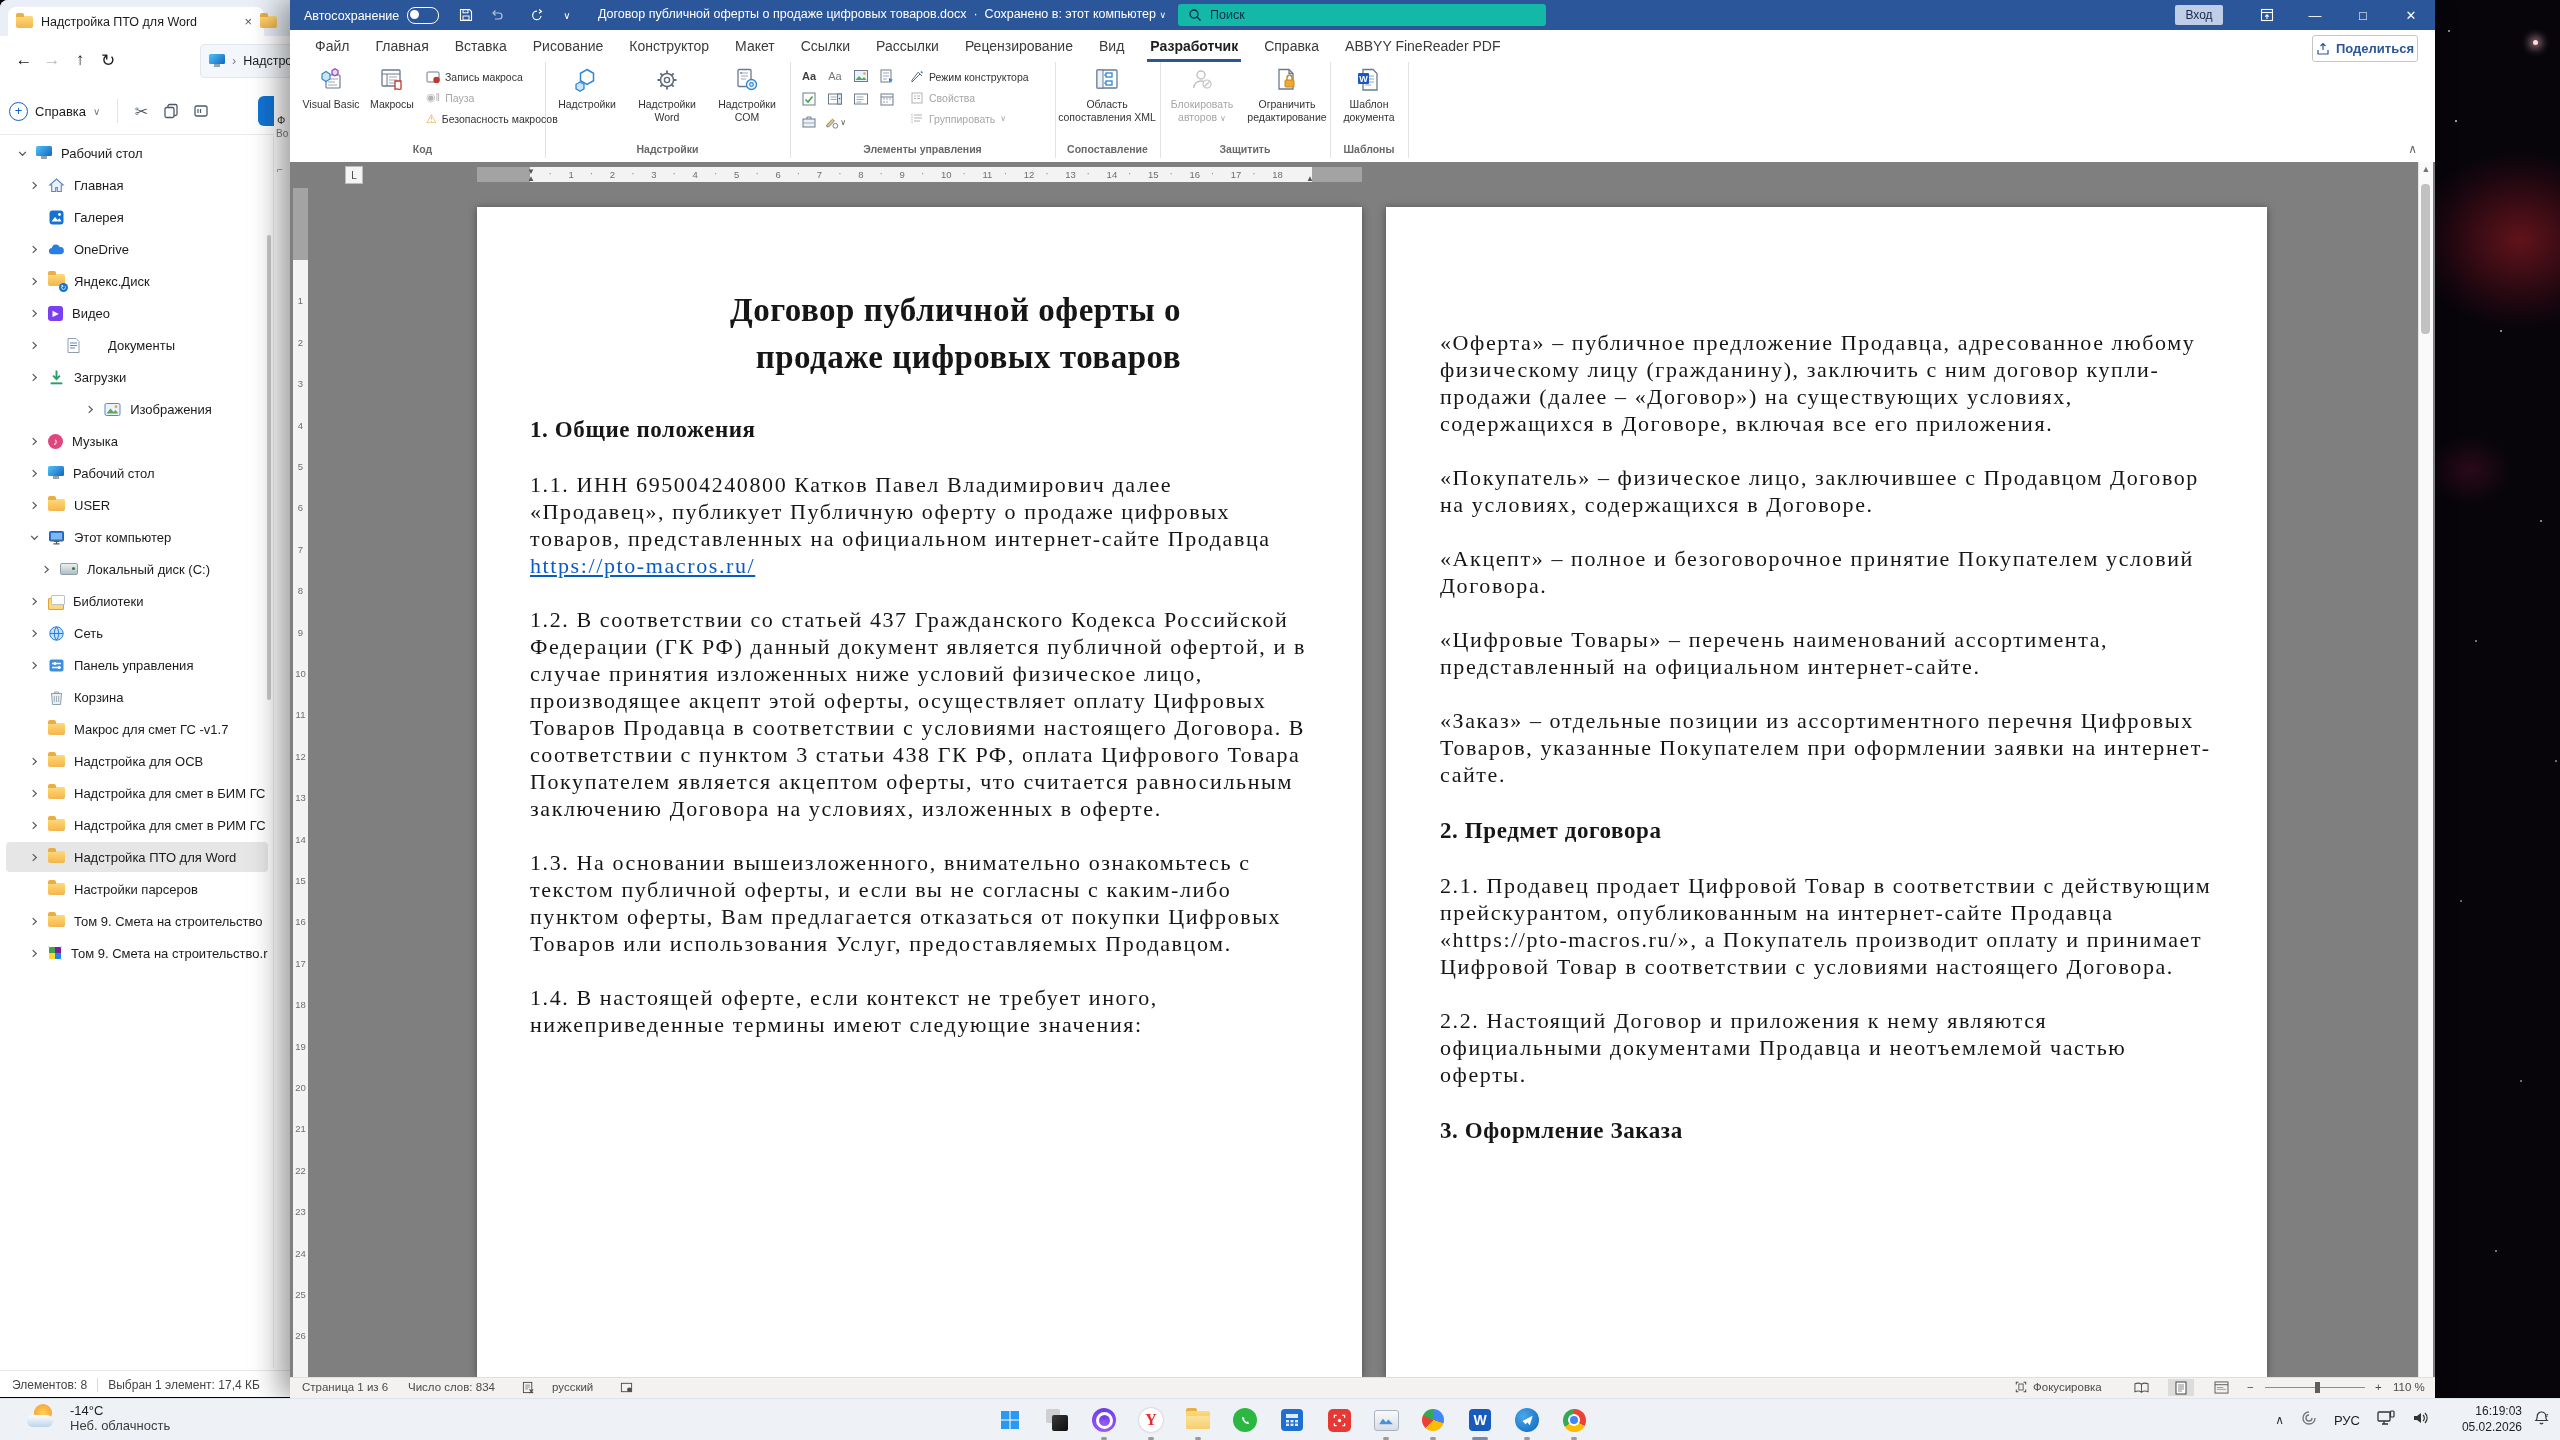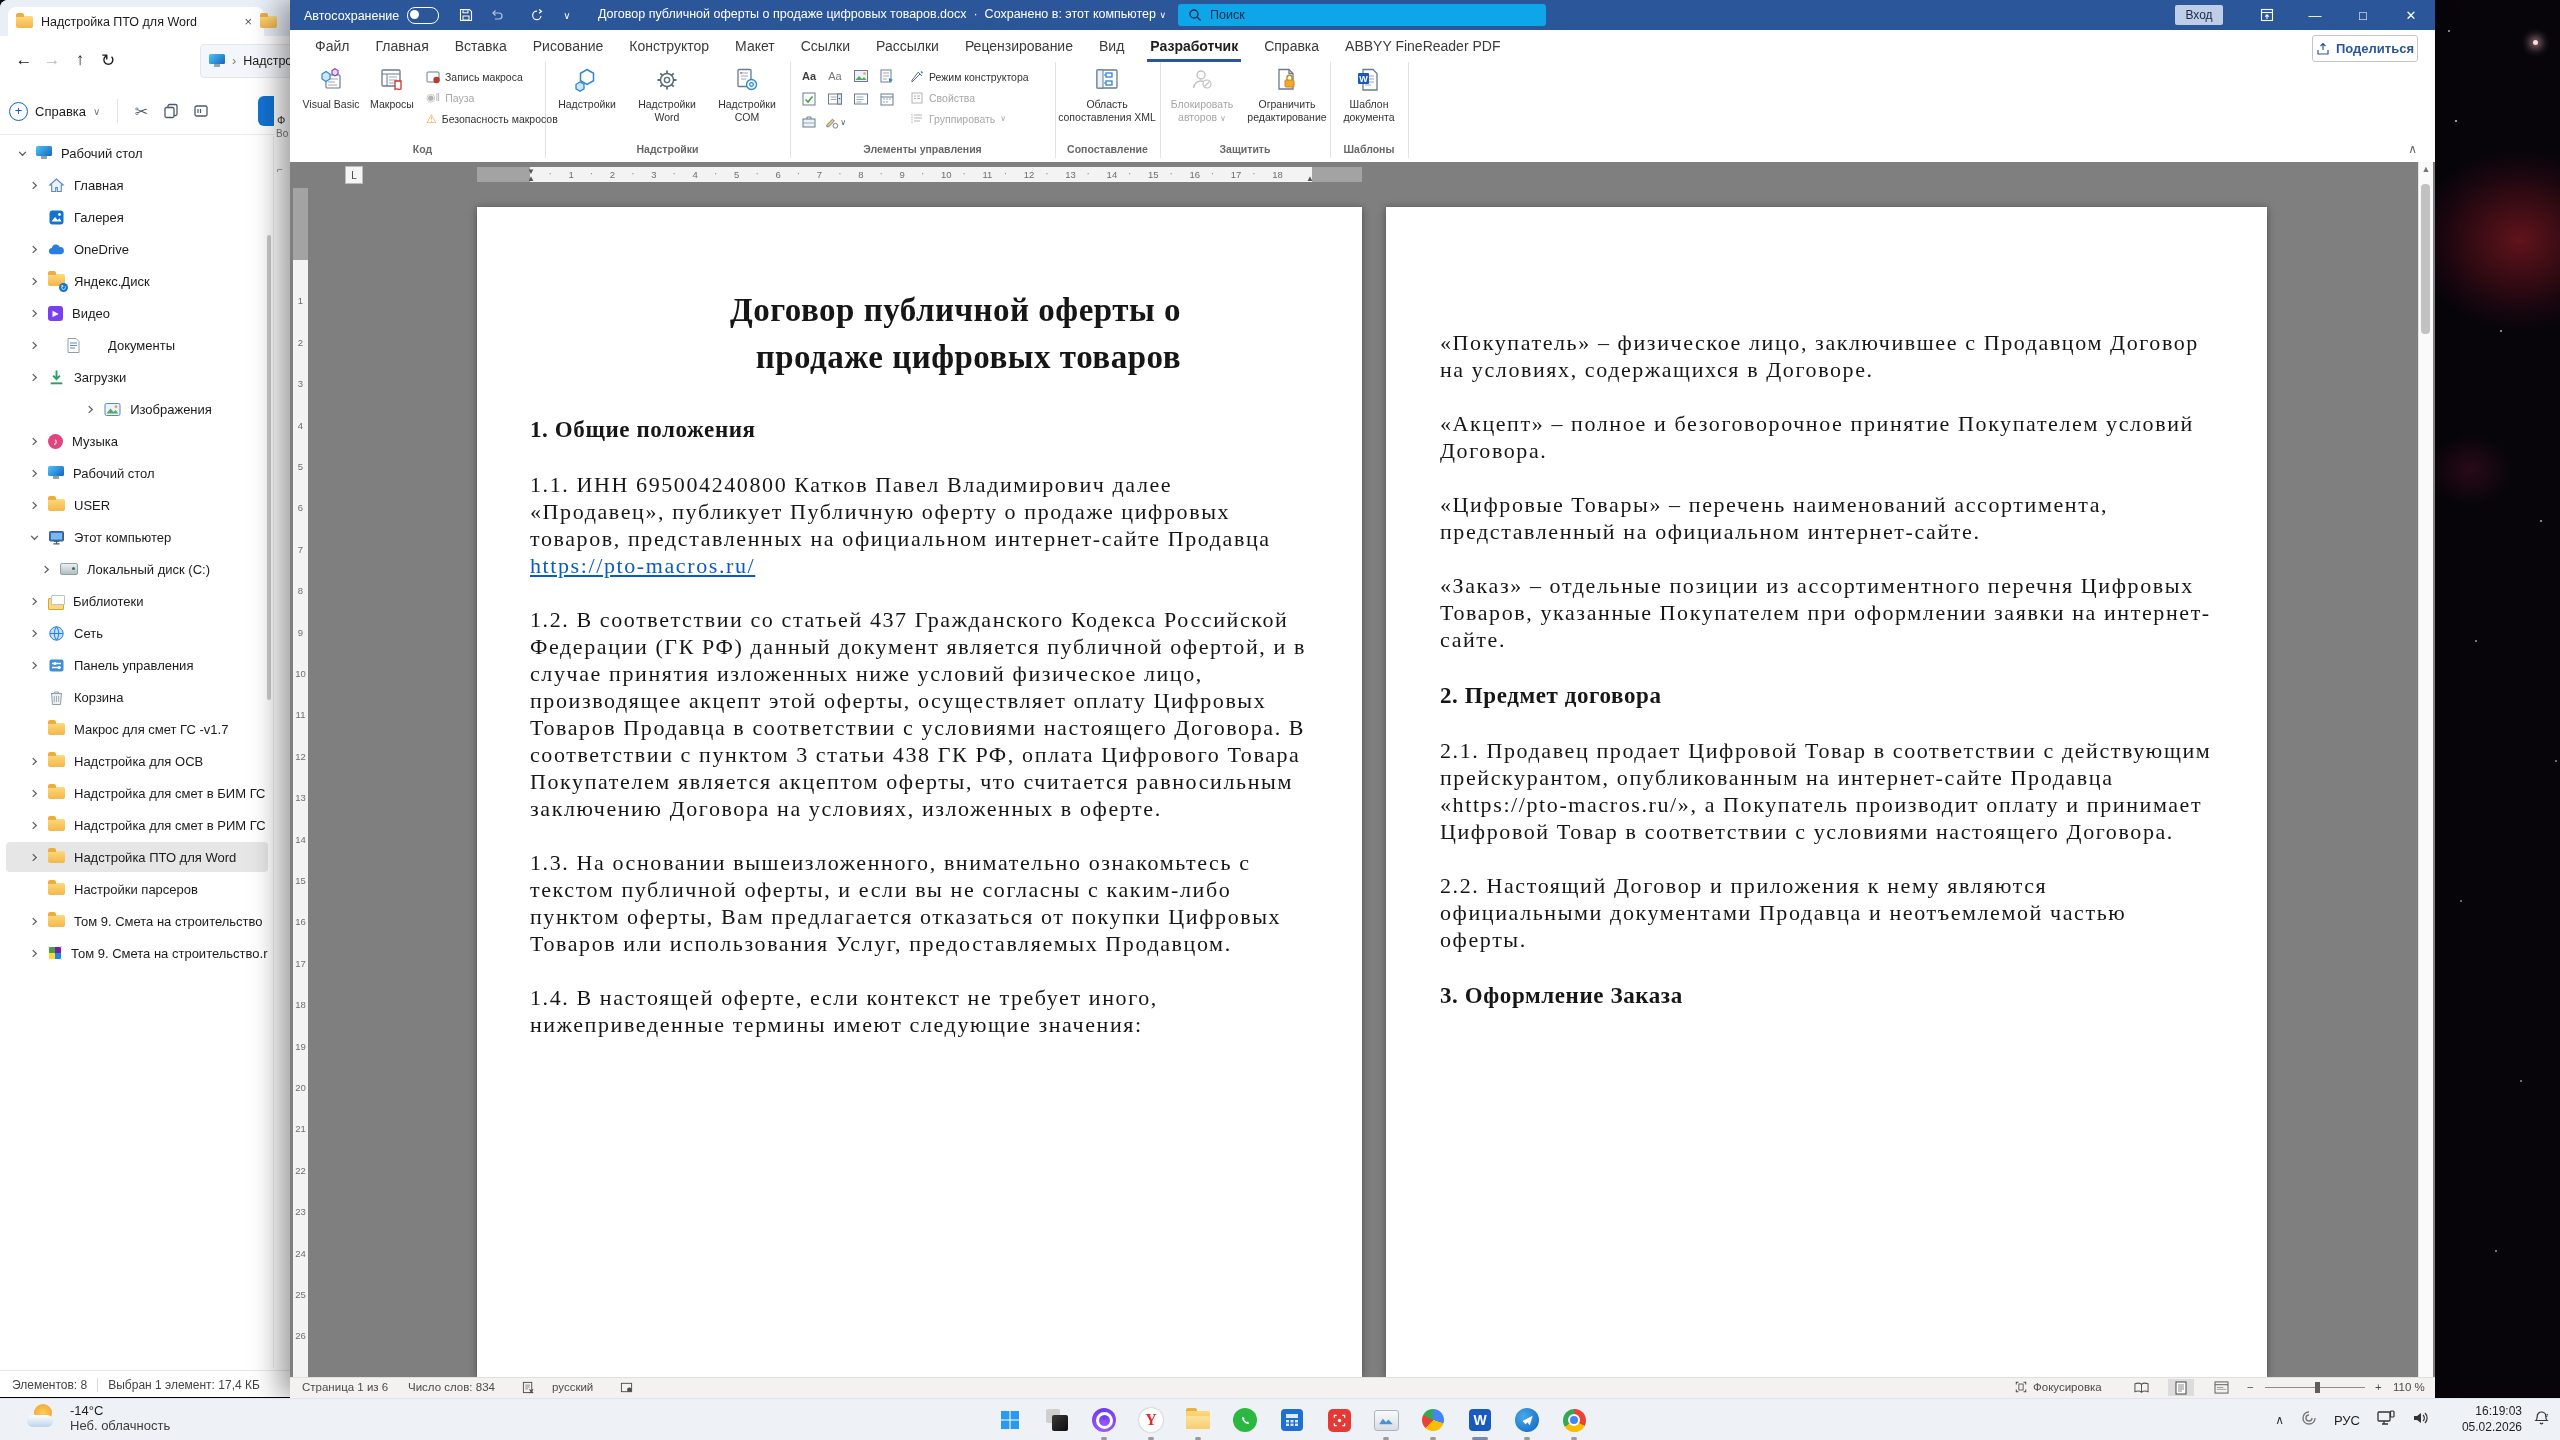--- a/index.html
+++ b/index.html
@@ -64,21 +64,21 @@
   .ic-lib::after{content:"";position:absolute;left:3px;top:0;width:12px;height:8px;background:#fff;border:1px solid #b9c4cf;border-radius:1px;}
 
   
   #word{position:absolute;left:290px;top:0;width:2145px;height:1397px;background:#fff;box-shadow:-10px 0 28px rgba(0,0,0,.4);}
   #w-title{position:absolute;left:0;top:0;width:100%;height:30px;background:#2b579a;color:#fff;font-size:12.5px;}
   #w-title .titletext{position:absolute;left:308px;top:7px;white-space:nowrap;}
   #autosave{position:absolute;left:14px;top:7px;display:flex;align-items:center;gap:8px;}
   #toggle{width:30px;height:15px;border:1px solid #fff;border-radius:8px;position:relative;}
   #toggle::before{content:"";position:absolute;left:2px;top:2px;width:9px;height:9px;background:#fff;border-radius:50%;}
   .titleico{position:absolute;top:5px;width:22px;height:20px;display:flex;align-items:center;justify-content:center;}
-  #w-search{position:absolute;left:888px;top:4px;width:348px;height:22px;background:#0ea5e9;border-radius:3px;
+  #w-search{position:absolute;left:888px;top:4px;width:348px;height:22px;background:#14b8a6;border-radius:3px;
             display:flex;align-items:center;gap:8px;padding:0 10px;color:#16294a;font-size:12.5px;}
   #signin{position:absolute;left:1885px;top:5px;width:48px;height:20px;background:#bfcde6;color:#16294a;font-size:12px;
           display:flex;align-items:center;justify-content:center;border-radius:2px;}
   .wctl{position:absolute;top:0;width:44px;height:30px;display:flex;align-items:center;justify-content:center;color:#fff;font-size:13px;}
 
   #w-tabs{position:absolute;left:0;top:30px;width:100%;height:32px;background:#fff;display:flex;align-items:center;gap:0;padding-left:12px;box-sizing:border-box;}
   .wtab{position:relative;padding:0 13px;font-size:14px;color:#3b3b3b;height:32px;display:flex;align-items:center;}
   .wtab.active{font-weight:bold;color:#1f1f1f;}
   .wtab.active::after{content:"";position:absolute;left:10px;right:10px;bottom:0;height:3px;background:#2b579a;}
   #share-btn{position:absolute;left:2022px;top:35px;width:104px;height:25px;border:1px solid #c8c6c4;border-radius:3px;background:#fff;
@@ -915,20 +915,21 @@
 
       <div class="page" id="pageL">
           <div class="doc-h1"><span>Договор публичной оферты о продаже цифровых товаров</span></div>
           <div class="doc-h2"><span>1. Общие положения</span></div>
           <div class="doc-p"><span>1.1. ИНН 695004240800 Катков Павел Владимирович далее «Продавец», публикует Публичную оферту о продаже цифровых товаров, представленных на официальном интернет-сайте Продавца </span><a>https://pto-macros.ru/</a></div>
           <div class="doc-p"><span>1.2. В соответствии со статьей 437 Гражданского Кодекса Российской Федерации (ГК РФ) данный документ является публичной офертой, и в случае принятия изложенных ниже условий физическое лицо, производящее акцепт этой оферты, осуществляет оплату Цифровых Товаров Продавца в соответствии с условиями настоящего Договора. В соответствии с пунктом 3 статьи 438 ГК РФ, оплата Цифрового Товара Покупателем является акцептом оферты, что считается равносильным заключению Договора на условиях, изложенных в оферте.</span></div>
           <div class="doc-p"><span>1.3. На основании вышеизложенного, внимательно ознакомьтесь с текстом публичной оферты, и если вы не согласны с каким-либо пунктом оферты, Вам предлагается отказаться от покупки Цифровых Товаров или использования Услуг, предоставляемых Продавцом.</span></div>
           <div class="doc-p"><span>1.4. В настоящей оферте, если контекст не требует иного, нижеприведенные термины имеют следующие значения:</span></div>
         </div>
       <div class="page" id="pageR">
+          <div class="doc-p"><span>«Оферта» – публичное предложение Продавца, адресованное любому физическому лицу (гражданину), заключить с ним договор купли-продажи (далее – «Договор») на существующих условиях, содержащихся в Договоре, включая все его приложения.</span></div>
           <div class="doc-p"><span>«Покупатель» – физическое лицо, заключившее с Продавцом Договор на условиях, содержащихся в Договоре.</span></div>
           <div class="doc-p"><span>«Акцепт» – полное и безоговорочное принятие Покупателем условий Договора.</span></div>
           <div class="doc-p"><span>«Цифровые Товары» – перечень наименований ассортимента, представленный на официальном интернет-сайте.</span></div>
           <div class="doc-p"><span>«Заказ» – отдельные позиции из ассортиментного перечня Цифровых Товаров, указанные Покупателем при оформлении заявки на интернет-сайте.</span></div>
           <div class="doc-h2"><span>2. Предмет договора</span></div>
           <div class="doc-p"><span>2.1. Продавец продает Цифровой Товар в соответствии с действующим прейскурантом, опубликованным на интернет-сайте Продавца «https://pto-macros.ru/», а Покупатель производит оплату и принимает Цифровой Товар в соответствии с условиями настоящего Договора.</span></div>
           <div class="doc-p"><span>2.2. Настоящий Договор и приложения к нему являются официальными документами Продавца и неотъемлемой частью оферты.</span></div>
           <div class="doc-h2"><span>3. Оформление Заказа</span></div>
         </div>
 

